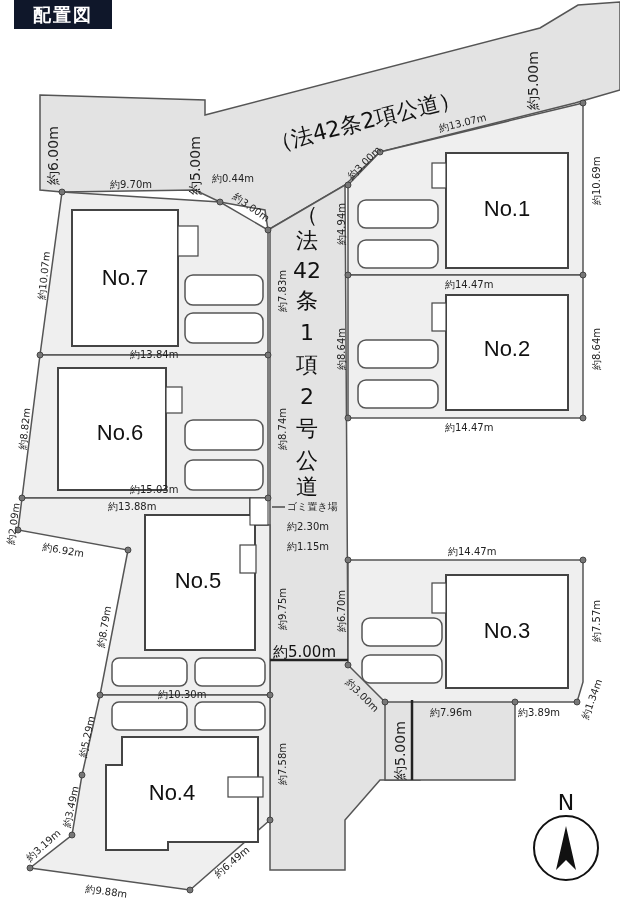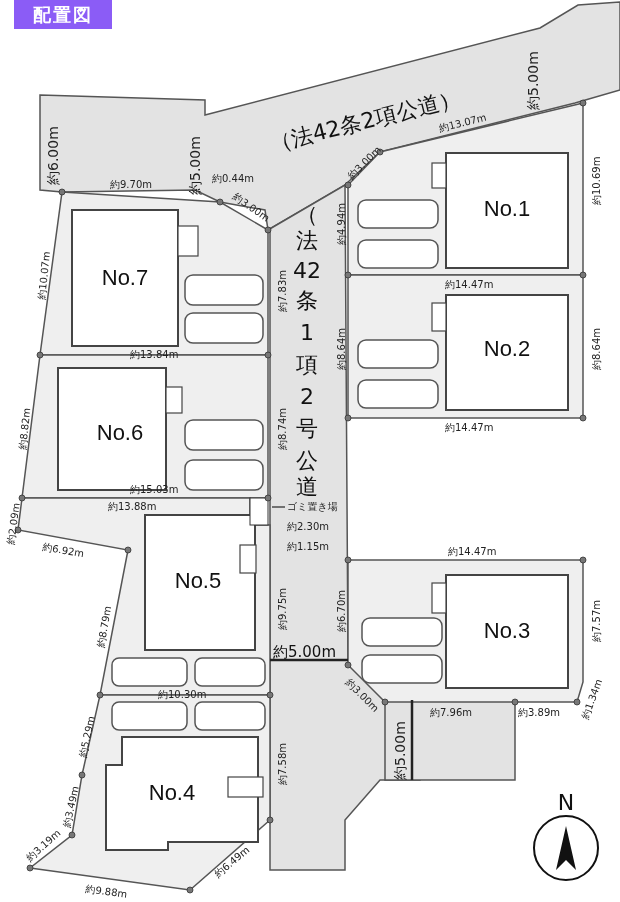--- a/index.html
+++ b/index.html
@@ -1,19 +1,19 @@
 <!DOCTYPE html>
 <html><head>
 <meta charset="utf-8">
 <style>
   html, body { margin: 0; padding: 0; background: #ffffff; }
   body { width: 620px; height: 902px; position: relative; overflow: hidden;
          font-family: "DejaVu Sans", sans-serif; }
   .badge { position: absolute; left: 14px; top: 0; width: 98px; height: 29px;
-           background: #8b5cf6; color: #ffffff; font-weight: bold; font-size: 18px;
+           background: #0f172a; color: #ffffff; font-weight: bold; font-size: 18px;
            display: flex; align-items: center; justify-content: center; letter-spacing: 2px;
            font-family: "DejaVu Sans", sans-serif; }
   svg { position: absolute; left: 0; top: 0; }
   .road { fill: #e3e3e3; stroke: #555; stroke-width: 1.5; }
   .lot { fill: #efefef; stroke: #555; stroke-width: 1.5; }
   .house { fill: #ffffff; stroke: #444; stroke-width: 2; }
   .annex { fill: #ffffff; stroke: #444; stroke-width: 1.2; }
   .car { fill: #ffffff; stroke: #555; stroke-width: 1.5; }
   .dim { font-family: "DejaVu Sans", sans-serif; font-size: 10px; fill: #222; }
   .dim-big { font-family: "DejaVu Sans", sans-serif; font-size: 15px; fill: #111; }

